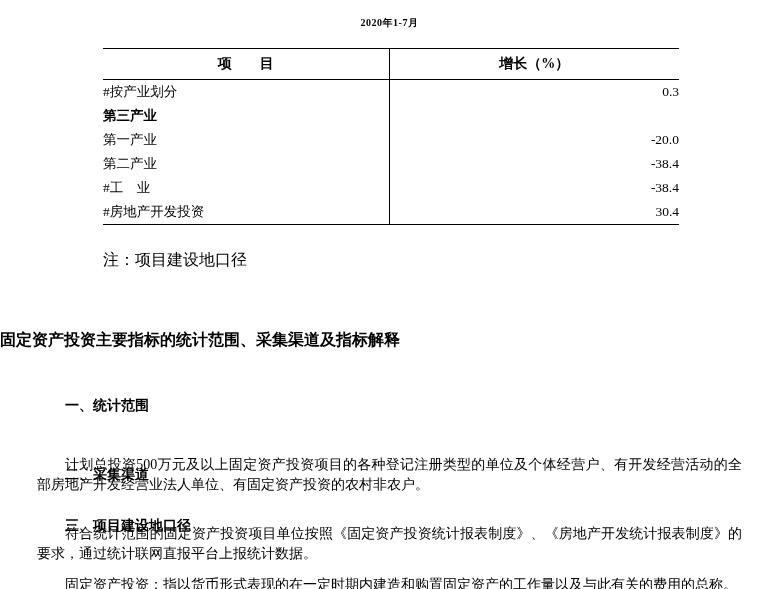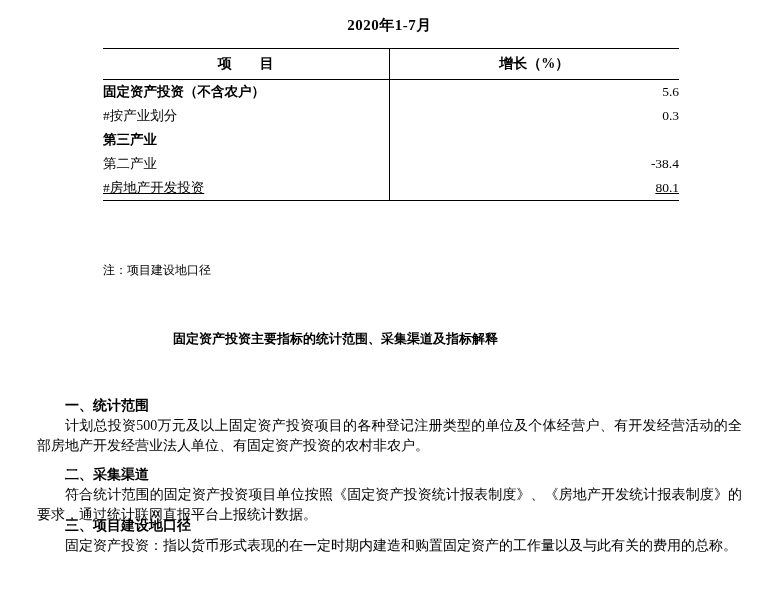--- a/index.html
+++ b/index.html
@@ -19,21 +19,21 @@
     position: relative;
     width: 779px;
     height: 589px;
   }
   .doc-title {
     position: absolute;
     top: 16px;
     left: 0;
     width: 779px;
     text-align: center;
-    font-size: 15px;
+    font-size: 10px;
     font-weight: bold;
     font-family: "Liberation Serif", "DejaVu Serif", serif;
     letter-spacing: 0.5px;
   }
   table.data-table {
     position: absolute;
     top: 48px;
     left: 103px;
     width: 576px;
     border-collapse: collapse;
@@ -79,88 +79,92 @@
     padding-left: 6px;
   }
   .lvl1 {
     padding-left: 20px;
   }
   .lvl2 {
     padding-left: 20px;
   }
   .last-row td {
     border-bottom: 1.6px solid #000;
-    text-decoration: underline;
   }
   .table-note {
     position: absolute;
-    top: 262px;
+    top: 250px;
     left: 103px;
-    font-size: 12px;
+    font-size: 16px;
   }
   .section-title {
     position: absolute;
     top: 330px;
     left: 0;
     width: 671px;
-    text-align: center;
-    font-size: 13px;
+    text-align: left;
+    font-size: 16px;
     font-weight: bold;
   }
   .body-text {
     position: absolute;
     left: 37px;
     width: 705px;
     font-size: 14px;
     line-height: 20px;
   }
   .sub-heading {
     font-weight: bold;
     text-indent: 28px;
   }
   .para {
     text-indent: 28px;
     text-align: justify;
+    margin-top: 39px;
   }
   .block-1 { top: 396px; }
   .block-2 { top: 465px; }
   .block-3 { top: 516px; }
 </style>
 </head>
 <body>
 
 <div class="page">
 
   <div class="doc-title">2020年1-7月</div>
 
   <table class="data-table">
     <tbody>
       <tr class="hdr-row">
         <td class="hdr-item">项　　目</td>
         <td class="hdr-growth">增长（%）</td>
       </tr>
       <tr class="body-row">
-        <td class="cell-label lvl0">固定资产投资（不含农户）</td>
-        <td class="cell-value">5.6</td>
-      </tr>
-      <tr class="body-row">
         <td class="cell-label lvl1">#按产业划分</td>
         <td class="cell-value">0.3</td>
       </tr>
       <tr class="body-row">
         <td class="cell-label lvl0">第三产业</td>
         <td class="cell-value"></td>
       </tr>
       <tr class="body-row">
+        <td class="cell-label lvl1">第一产业</td>
+        <td class="cell-value">-20.0</td>
+      </tr>
+      <tr class="body-row">
         <td class="cell-label lvl1">第二产业</td>
+        <td class="cell-value">-38.4</td>
+      </tr>
+      <tr class="body-row">
+        <td class="cell-label lvl2">#工　业</td>
         <td class="cell-value">-38.4</td>
       </tr>
       <tr class="body-row last-row">
         <td class="cell-label lvl1">#房地产开发投资</td>
-        <td class="cell-value">80.1</td>
+        <td class="cell-value">30.4</td>
       </tr>
     </tbody>
   </table>
 
   <div class="table-note">注：项目建设地口径</div>
 
   <div class="section-title">固定资产投资主要指标的统计范围、采集渠道及指标解释</div>
 
   <div class="body-text block-1">
     <div class="sub-heading">一、统计范围</div>

